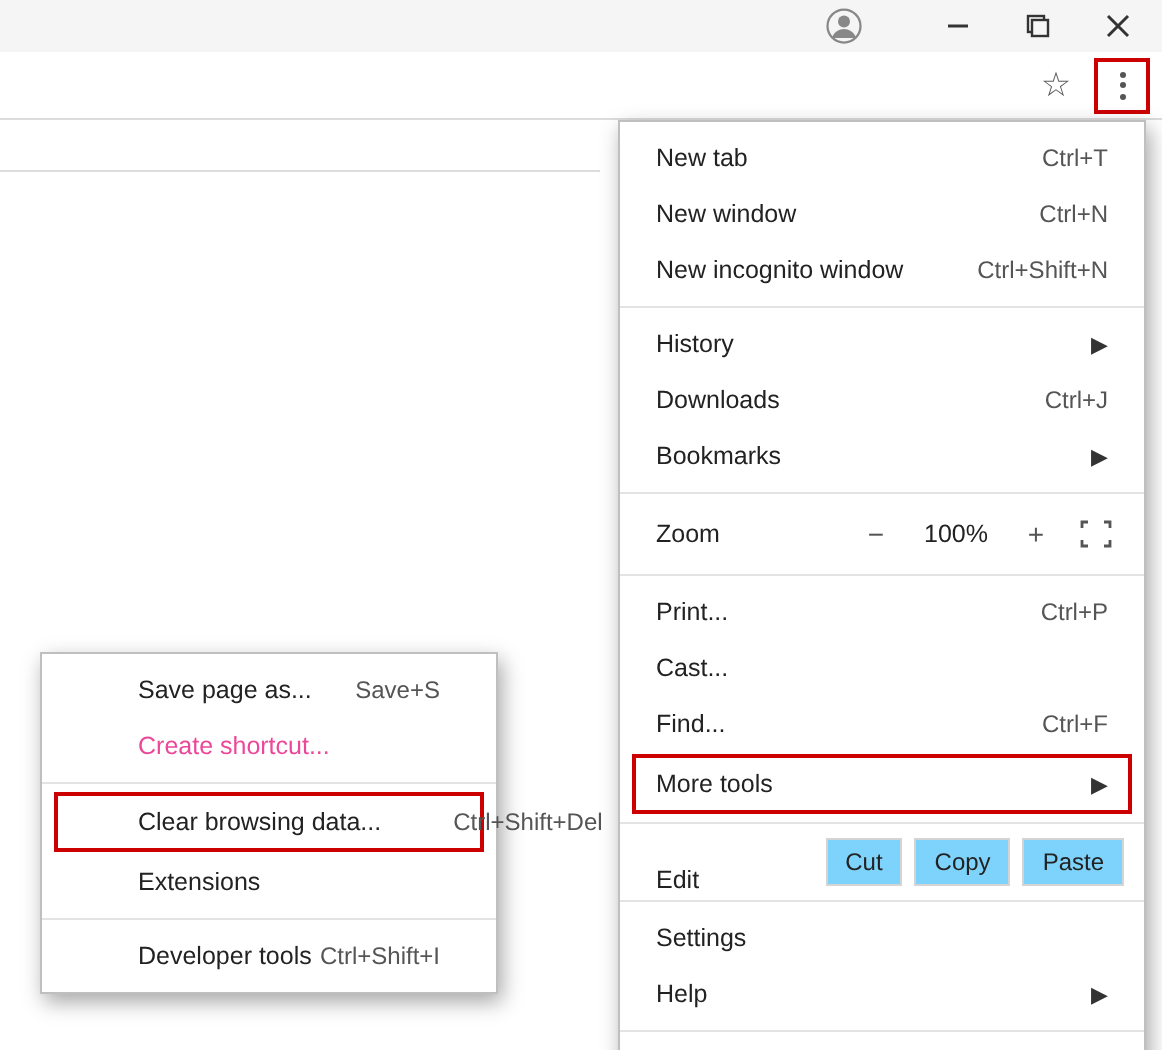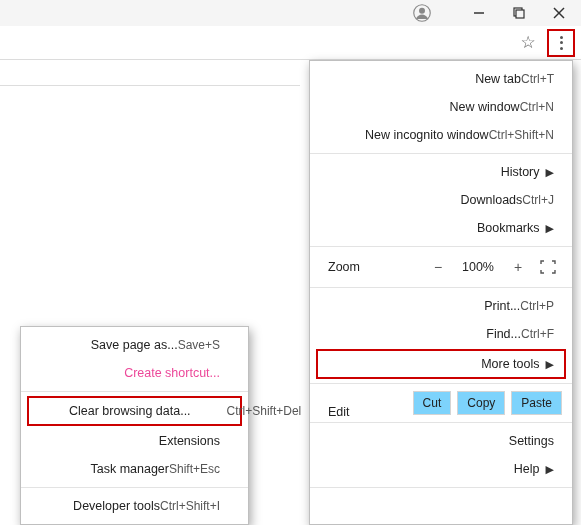--- a/index.html
+++ b/index.html
@@ -15,21 +15,21 @@
     .kebab-dots { display: flex; flex-direction: column; gap: 2.5px; }
     .kebab-dot { width: 3px; height: 3px; background: #555; border-radius: 50%; }
     
     .page-area { position: relative; height: calc(525px - 60px); }
     .tab-strip { height: 26px; border-bottom: 1px solid #ddd; width: 300px; }
     
     .menu { position: absolute; background: #fff; border: 1px solid #bfbfbf; box-shadow: 2px 4px 10px rgba(0,0,0,0.35); padding: 4px 0; }
     .main-menu { top: 0; right: 8px; width: 264px; }
     .sub-menu { top: 266px; left: 20px; width: 229px; }
     
-    .row { display: flex; align-items: center; height: 28px; padding: 0 18px; font-size: 12.5px; color: #222; white-space: nowrap; text-align: right; }
+    .row { display: flex; align-items: center; height: 28px; padding: 0 18px; font-size: 12.5px; color: #222; white-space: nowrap; }
     .row.sub { padding: 0 28px 0 48px; }
     .row .label { flex: 1; }
     .row .shortcut { color: #555; font-size: 12px; }
     .row .chev { color: #333; font-size: 11px; margin-left: 6px; }
     .row.disabled { color: #ec4899; }
     .sep { height: 1px; background: #e3e3e3; margin: 4px 0; }
     
     .highlight-wrap { border: 2px solid #cc0000; margin: 1px 6px; }
     .highlight-wrap .row { padding: 0 10px; height: 26px; }
     .highlight-wrap.sub .row { padding: 0 28px 0 40px; gap: 36px; }
@@ -125,20 +125,23 @@
             <path d="M1 4V1h3 M12 1h3v3 M15 10v3h-3 M4 13H1v-3" stroke="#555" stroke-width="1.4" fill="none"></path>
           </svg>
       </span>
     </div>
     <div class="sep"></div>
     <div class="row">
         <span class="label">Print...</span>
         <span class="shortcut">Ctrl+P</span>
       </div>
     <div class="row">
+        <span class="label">Cast...</span>
+      </div>
+    <div class="row">
         <span class="label">Find...</span>
         <span class="shortcut">Ctrl+F</span>
       </div>
     <div class="highlight-wrap">
       <div class="row">
           <span class="label">More tools</span>
           <span class="chev">▶</span>
         </div>
     </div>
     <div class="sep"></div>
@@ -171,23 +174,19 @@
     <div class="sep"></div>
     <div class="highlight-wrap sub">
       <div class="row">
           <span class="label">Clear browsing data...</span>
           <span class="shortcut">Ctrl+Shift+Del</span>
         </div>
     </div>
     <div class="row sub">
         <span class="label">Extensions</span>
       </div>
-    <div class="row sub">
-        <span class="label">Task manager</span>
-        <span class="shortcut">Shift+Esc</span>
-      </div>
     <div class="sep"></div>
     <div class="row sub">
         <span class="label">Developer tools</span>
         <span class="shortcut">Ctrl+Shift+I</span>
       </div>
   </div>
 </div>
 
 </body></html>

